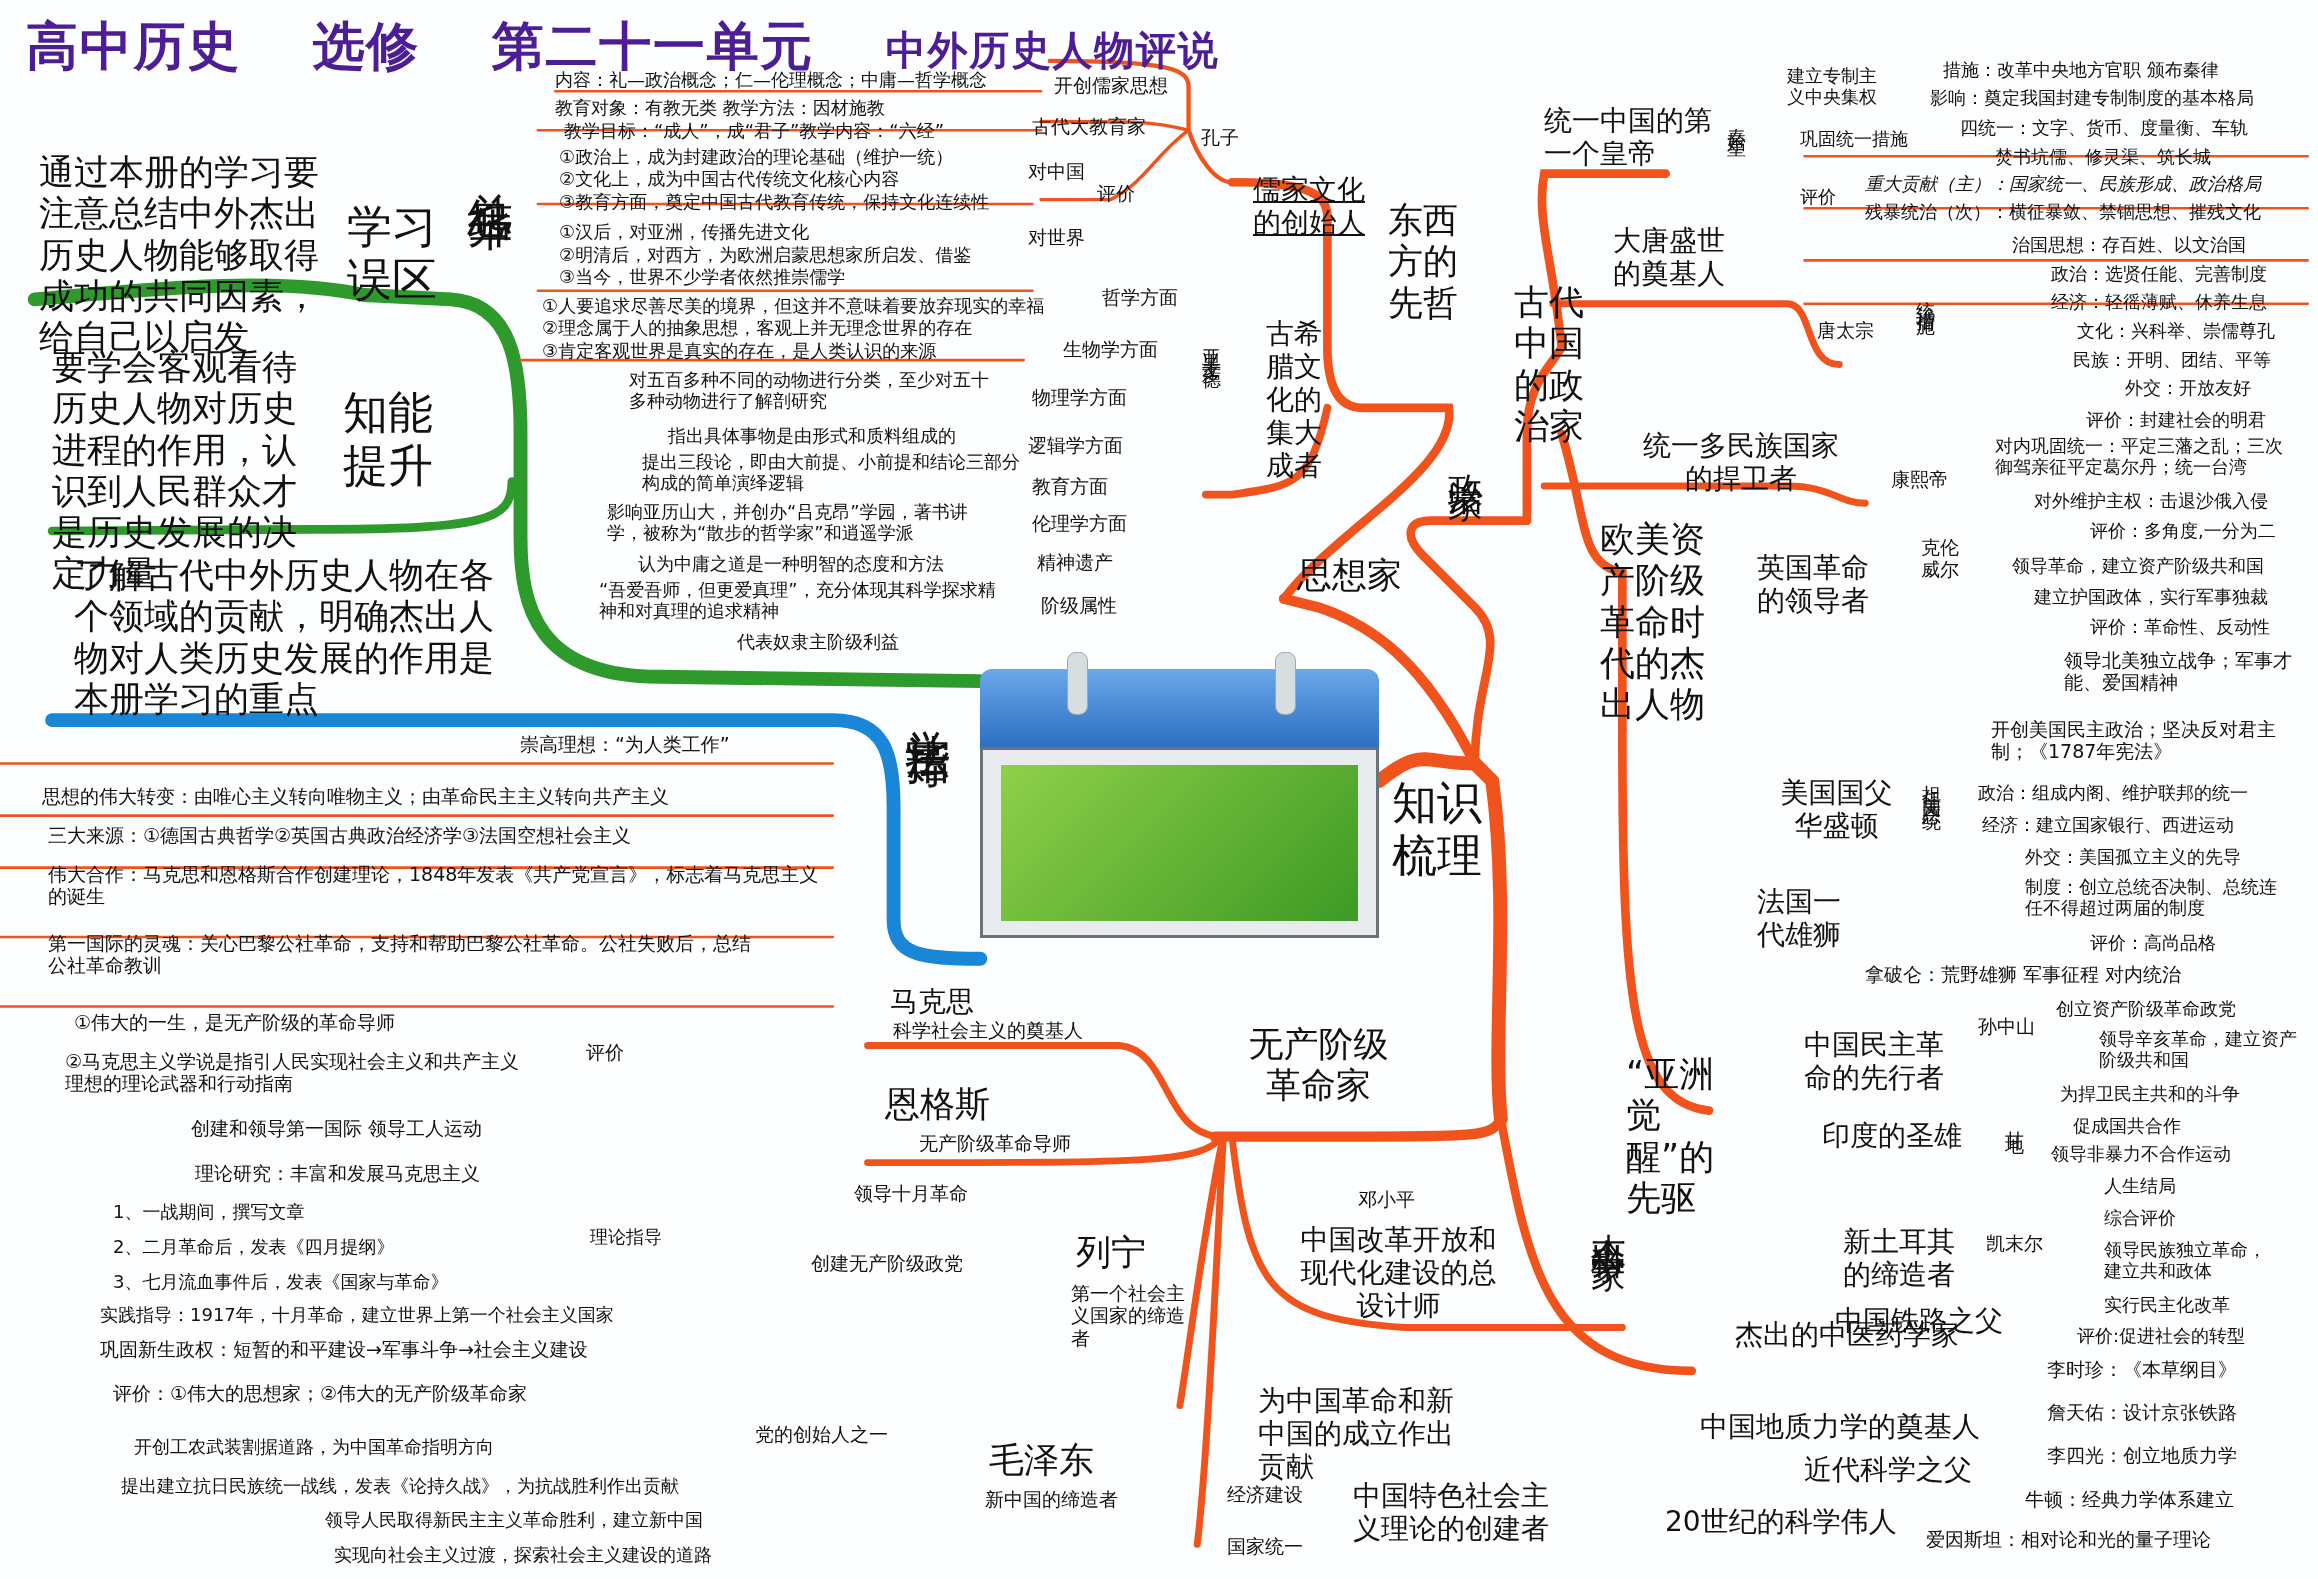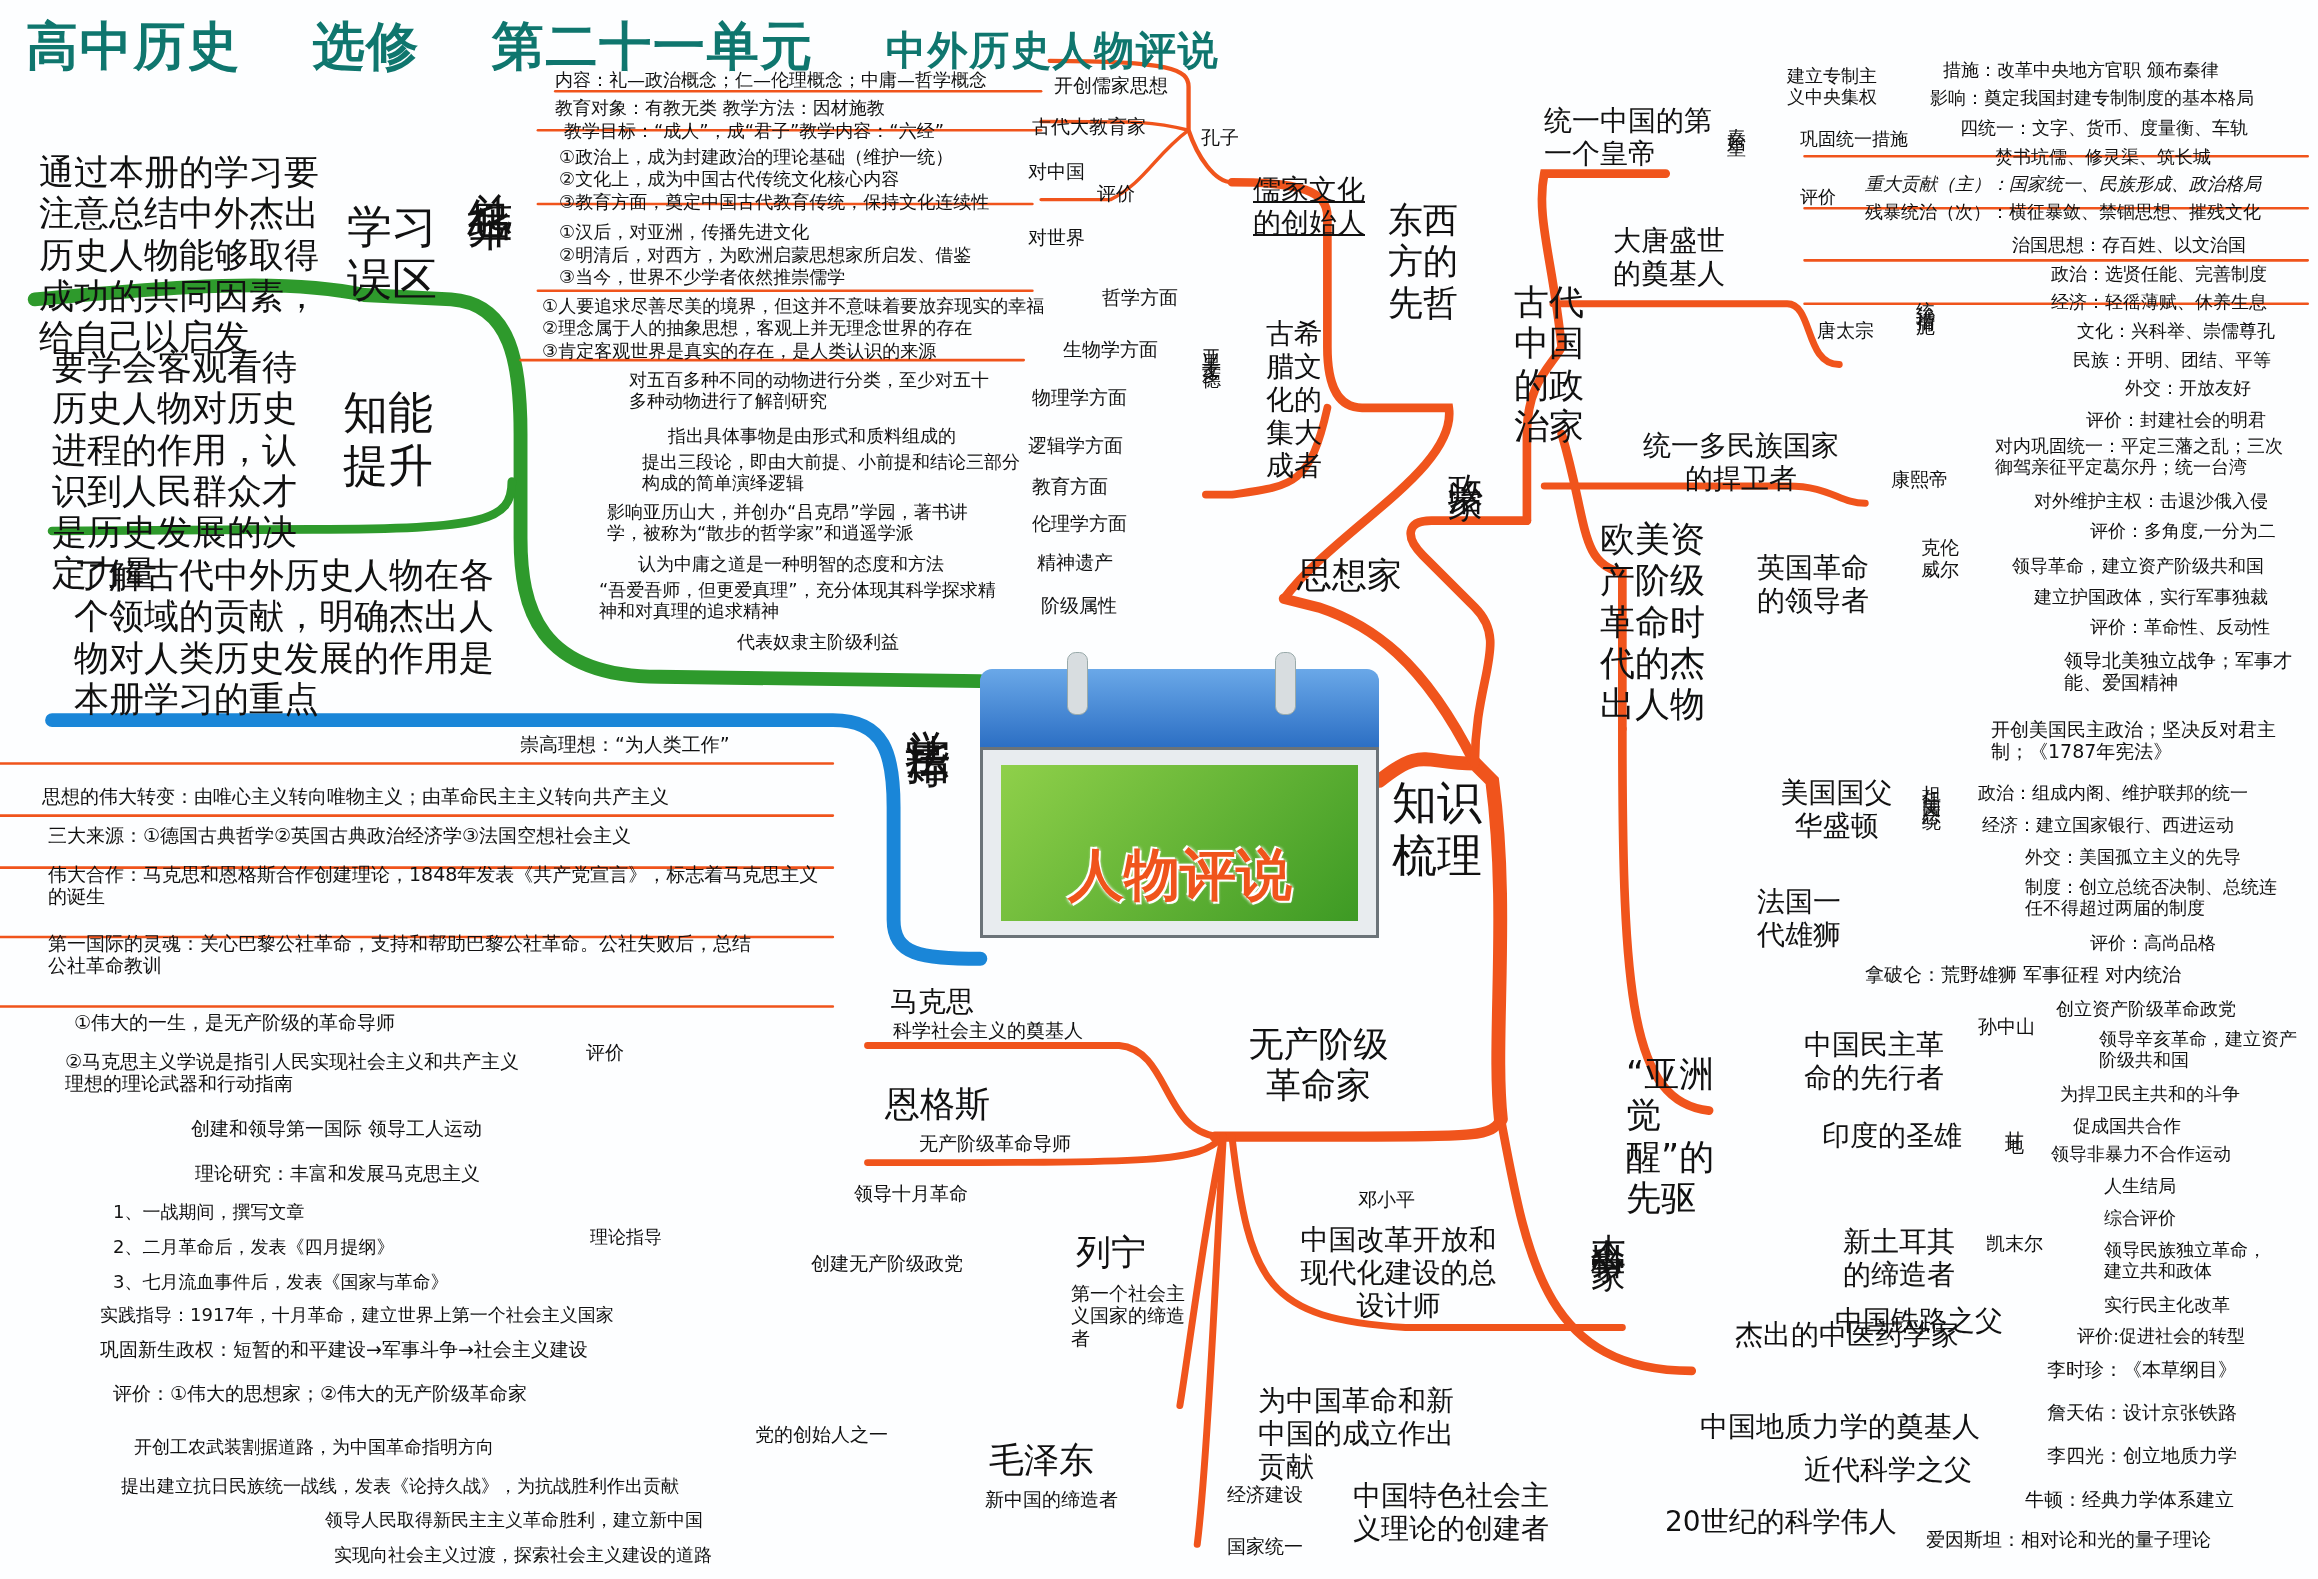--- a/index.html
+++ b/index.html
@@ -1,18 +1,18 @@
 <!DOCTYPE html>
 <html style="font-size:14px"><head>
 <meta charset="utf-8">
 <style>
   html,body{margin:0;padding:0;}
   body{width:2319px;height:1580px;position:relative;overflow:hidden;background:#fdfeff;font-family:"DejaVu Sans","Liberation Sans",sans-serif;color:#111;}
   .abs{position:absolute;}
-  .title{left:26px;top:12px;font-size:52px;font-weight:bold;color:#0f766e;letter-spacing:1.7px;white-space:nowrap;}
+  .title{left:26px;top:12px;font-size:52px;font-weight:bold;color:#4c1d95;letter-spacing:1.7px;white-space:nowrap;}
   .title span{margin-right:52px;}
   .title .sub{font-size:40px;}
   svg.links{position:absolute;left:0;top:0;width:2319px;height:1580px;}
   .t{position:absolute;white-space:nowrap;line-height:1.18;}
   .s{font-size:18px;}
   .m{font-size:19px;}
   .l{font-size:28px;}
   .xl{font-size:35px;}
   .xxl{font-size:45px;}
   .v{writing-mode:vertical-rl;letter-spacing:5.2px;}
@@ -85,21 +85,20 @@
 
 <div class="t xl wrap" style="left:74px;top:555px;width:434px;">了解古代中外历史人物在各个领域的贡献，明确杰出人物对人类历史发展的作用是本册学习的重点</div>
 <div class="t xxl v" style="left:902px;top:694px;">学法指导</div>
 
 <div class="calendar">
   <div class="cal-top"></div>
   <div class="ring" style="left:87px;"></div>
   <div class="ring" style="left:295px;"></div>
   <div class="cal-body"></div>
   <div class="cal-inner"></div>
-  <div class="cal-text" style="top:186px;">人物评说</div>
 </div>
 <div class="t xxl wrap" style="left:1392px;top:776px;width:104px;">知识梳理</div>
 
 <div class="t s" style="left:555px;top:69px;">内容：礼—政治概念；仁—伦理概念；中庸—哲学概念</div>
 <div class="t m" style="left:1054px;top:74px;">开创儒家思想</div>
 <div class="t s" style="left:555px;top:97px;">教育对象：有教无类  教学方法：因材施教</div>
 <div class="t s" style="left:564px;top:120px;">教学目标：“成人”，成“君子”教学内容：“六经”</div>
 <div class="t m" style="left:1032px;top:115px;">古代大教育家</div>
 <div class="t m" style="left:1201px;top:126px;">孔子</div>
 <div class="t s" style="left:559px;top:146px;">①政治上，成为封建政治的理论基础（维护一统）</div>

